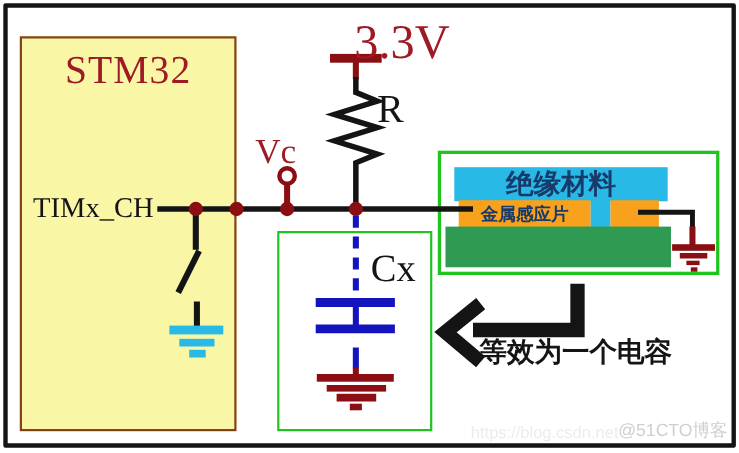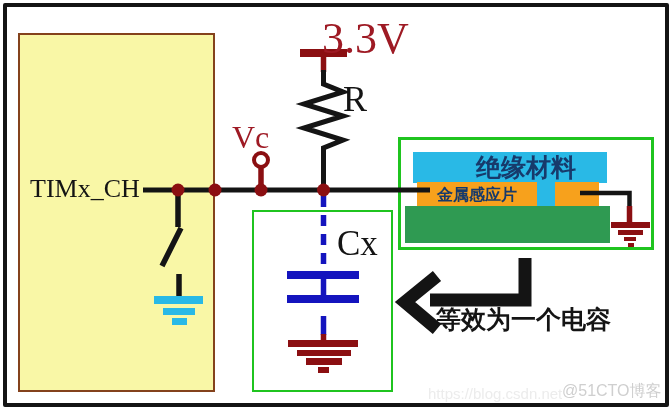--- a/index.html
+++ b/index.html
@@ -41,21 +41,20 @@
   #insulation-layer{ left:12px; top:12px; width:194px; height:31px; background:var(--c-cyan,#29b9e6); }
   #metal-layer-left{ left:16px; top:42px; width:120px; height:25px; background:var(--c-orange,#f7a11c); }
   #dielectric-gap{ left:136px; top:42px; width:18px; height:25px; background:var(--c-cyan,#29b9e6); }
   #metal-layer-right{ left:154px; top:42px; width:44px; height:25px; background:var(--c-orange,#f7a11c); }
   #pcb-layer{ left:4px; top:66px; width:205px; height:37px; background:var(--c-pcb_green,#2f9a52); }
   #insulation-label{
     position:absolute; left:0; top:0; width:100%; height:31px; line-height:31px;
     text-align:center; font-size:25px; font-weight:bold;
     color:var(--c-sensor_text,#173a6b);
     font-family:Liberation Serif, serif;
-    padding-left:16px;
   }
   #metal-label{
     position:absolute; left:0; top:0; width:100%; height:25px; line-height:26px;
     text-align:center; font-size:16px; font-weight:bold;
     color:var(--c-sensor_text,#173a6b);
     font-family:"DejaVu Sans", sans-serif;
   }
   #equivalent-caption{
     left:436px; top:303px; font-size:25px; font-weight:600;
     color:var(--c-wire,#141414); white-space:nowrap;
@@ -85,20 +84,21 @@
   .arrow{ stroke:var(--c-wire,#141414); fill:none; stroke-width:13; stroke-linejoin:miter; }
 </style>
 </head>
 <body>
 
 <div id="circuit-canvas">
 
   <div id="image-frame" class="abs"></div>
 
   <div id="stm32-box" class="abs"></div>
+  <div id="stm32-title" class="abs">STM32</div>
   <div id="pin-label" class="abs">TIMx_CH</div>
 
   <div id="sensor-box" class="abs">
     <div id="insulation-layer" class="layer">
       <div id="insulation-label">绝缘材料</div>
     </div>
     <div id="metal-layer-left" class="layer">
       <div id="metal-label">金属感应片</div>
     </div>
     <div id="dielectric-gap" class="layer"></div>

